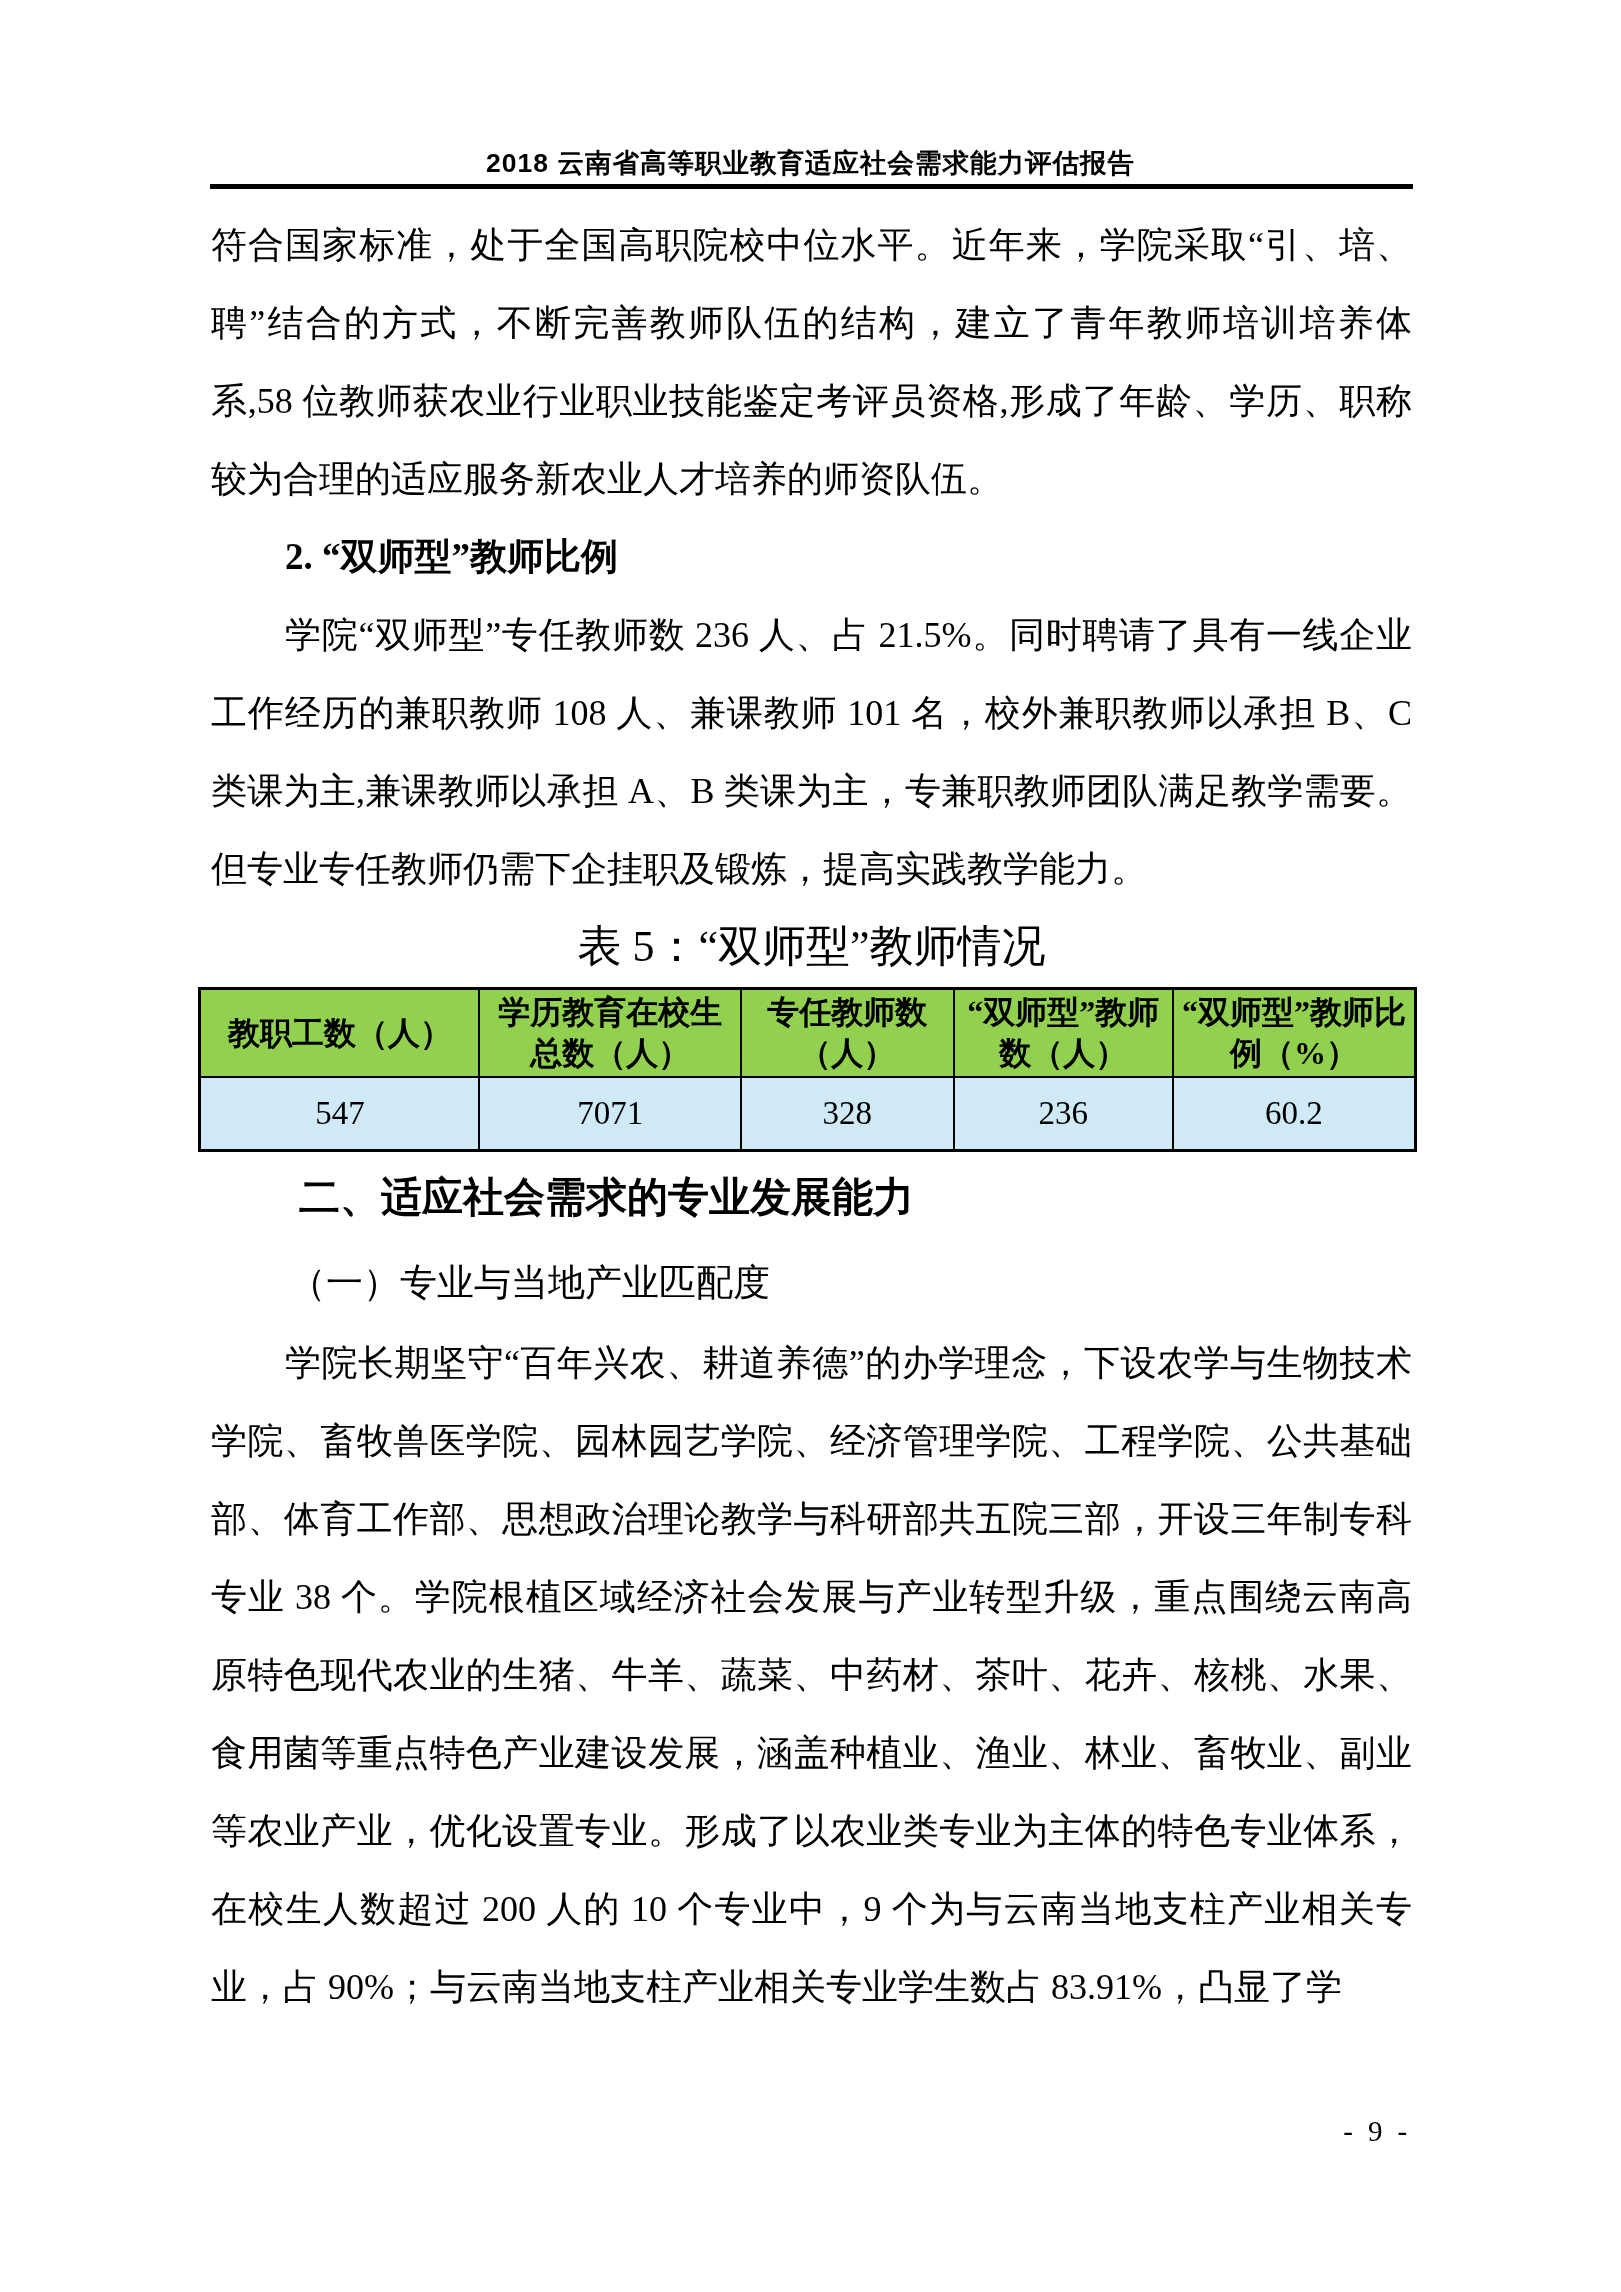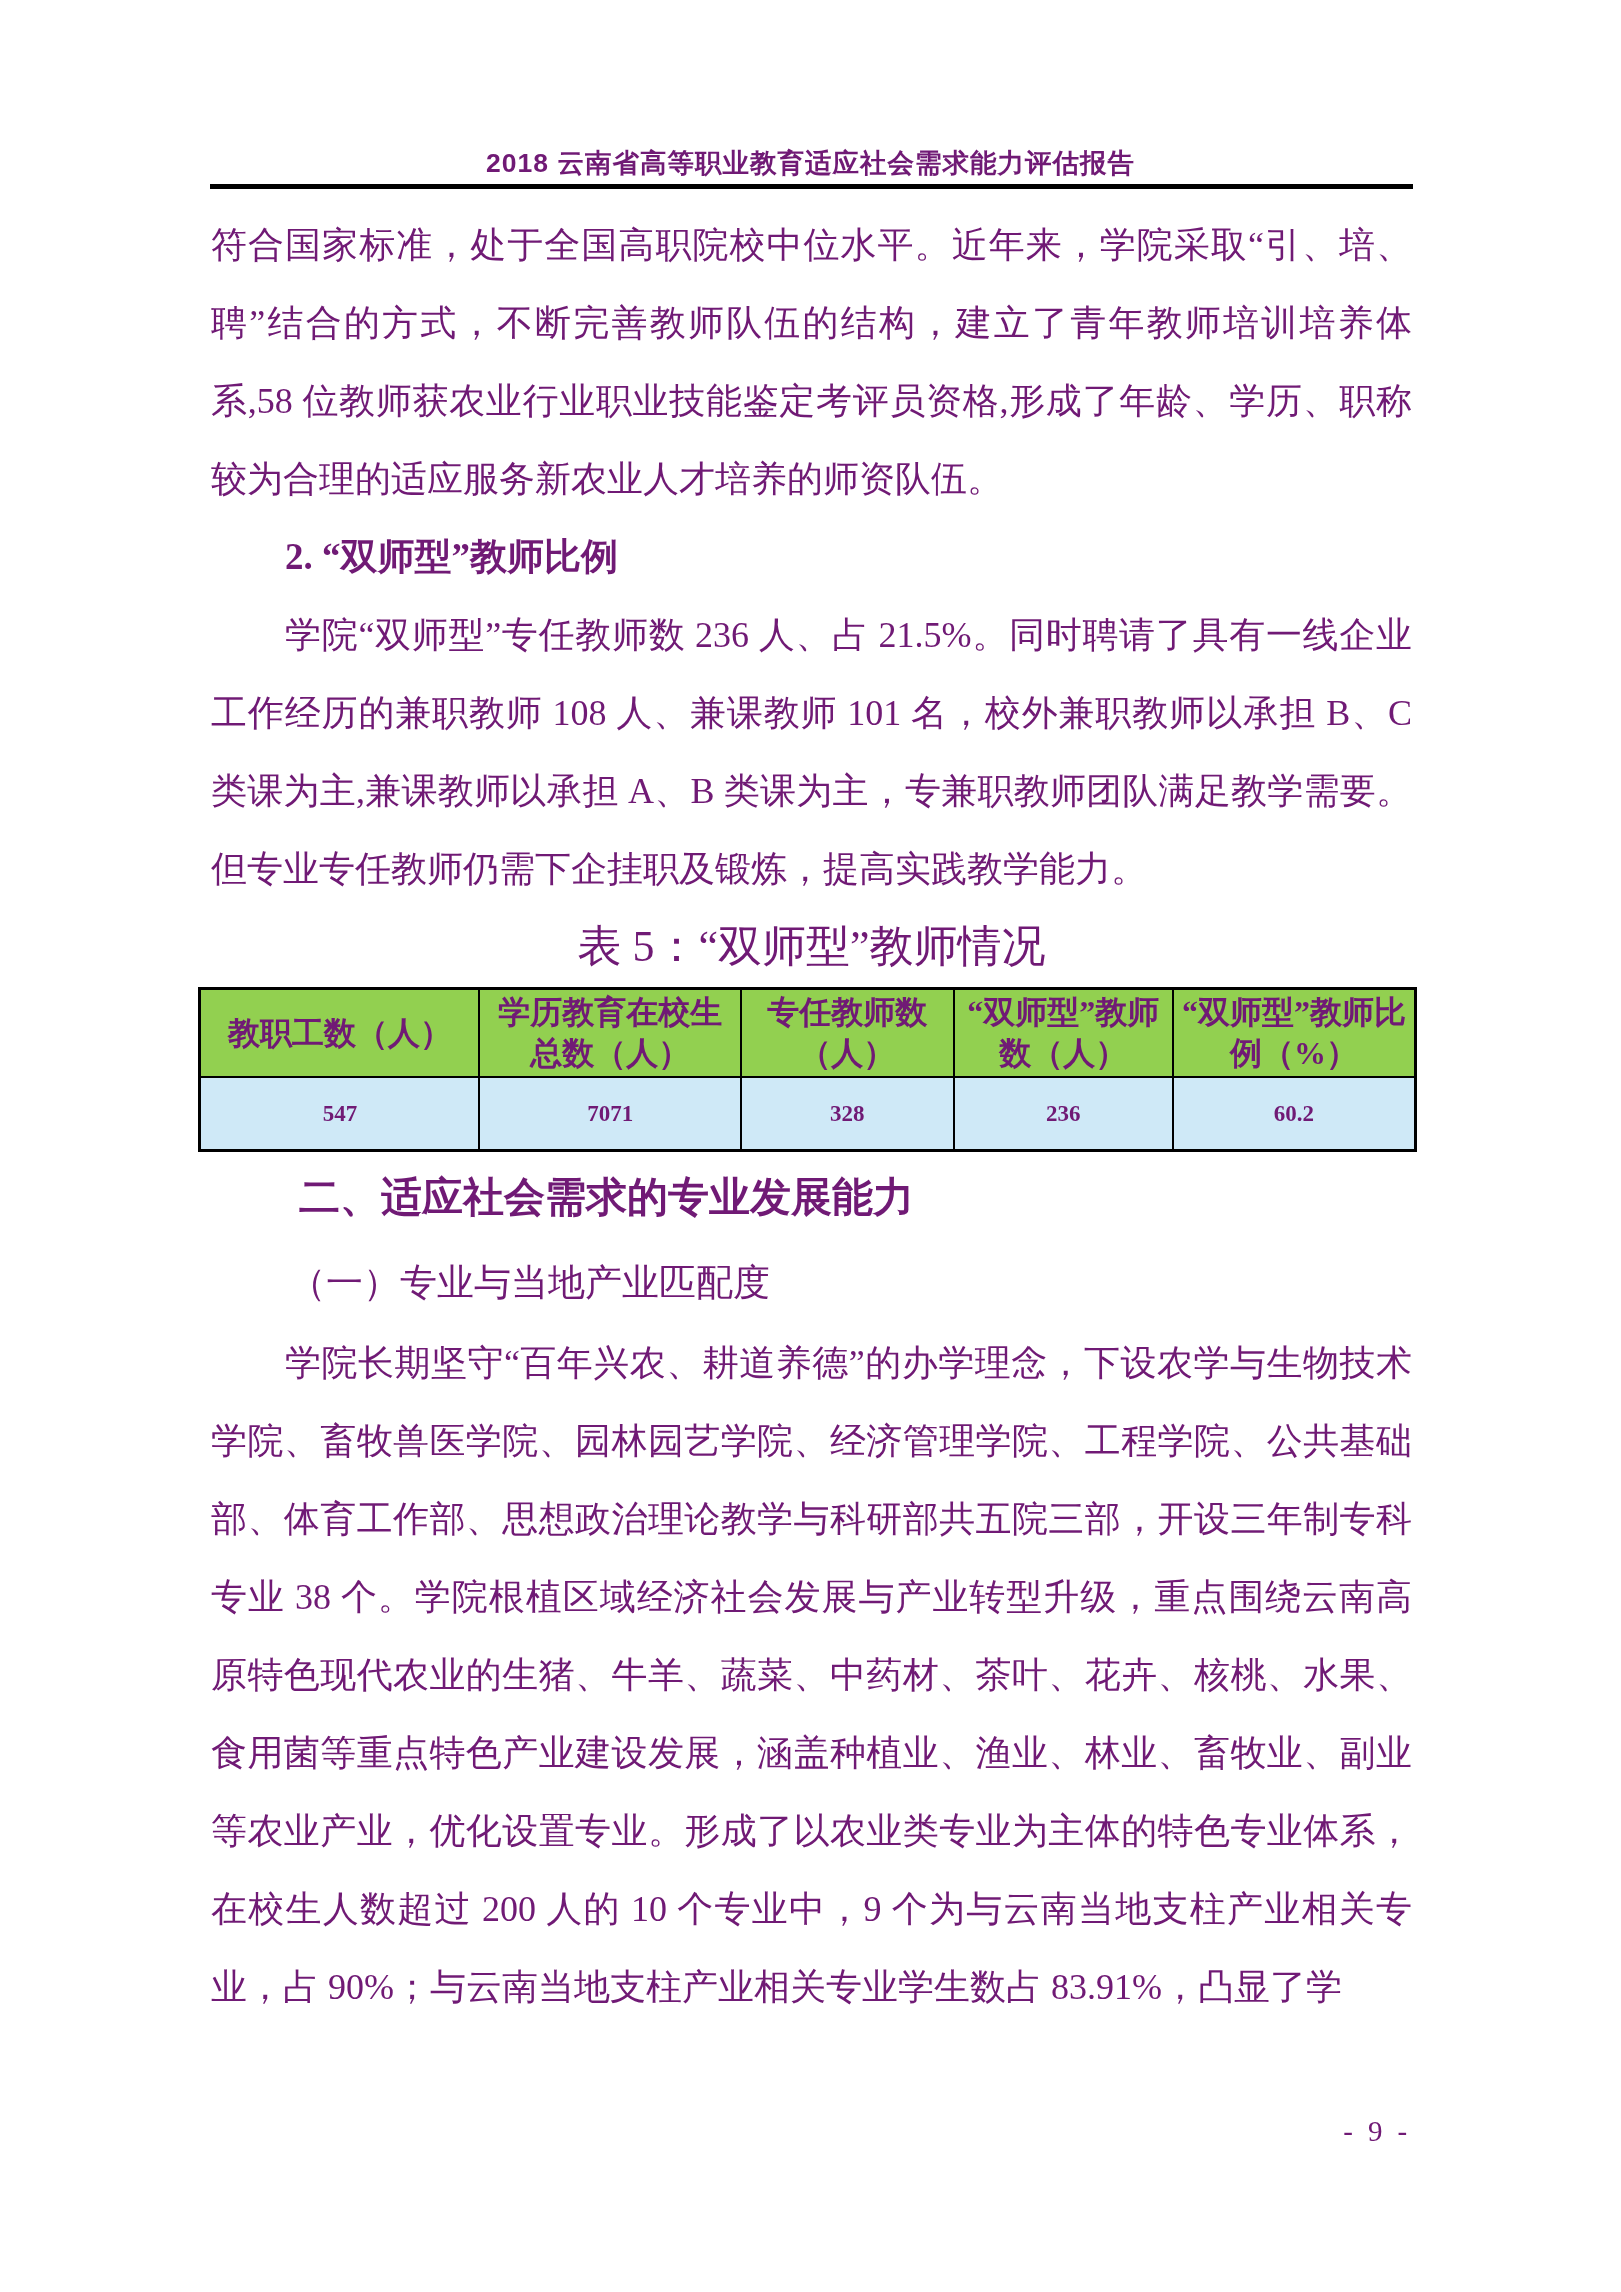--- a/index.html
+++ b/index.html
@@ -1,21 +1,21 @@
 <!DOCTYPE html>
 <html><head>
 <meta charset="utf-8">
 <style>
   html,body { margin:0; padding:0; background:#ffffff; }
   .page {
     position:relative;
     width:1621px; height:2293px;
     background:#ffffff;
     font-family:"Liberation Serif","DejaVu Serif",serif;
-    color:#701a75;
+    color:#000000;
     overflow:hidden;
   }
   .running-head {
     position:absolute; top:145px; left:0; width:100%;
     text-align:center;
     font-size:26.5px; font-weight:bold;
     letter-spacing:1px;
     font-family:"Liberation Sans","DejaVu Sans",sans-serif;
   }
   .head-rule {
@@ -51,21 +51,21 @@
     text-align:center; vertical-align:middle;
     padding:2px 5.9px;
   }
   table.stats th {
     background:#92D050;
     font-size:32px; font-weight:bold;
     line-height:41px; height:82px;
   }
   table.stats td {
     background:#CFE9F7;
-    font-size:23px; font-weight:bold;
+    font-size:33px; font-weight:normal;
     height:67px; line-height:67px;
   }
   .section-heading {
     font-family:"Liberation Sans","DejaVu Sans",sans-serif;
     font-size:41px; font-weight:bold;
     line-height:90px; text-indent:88px;
     margin:5.9px 0 0 0; text-align:left;
   }
   .sub-heading {
     font-size:37px; font-weight:normal;

